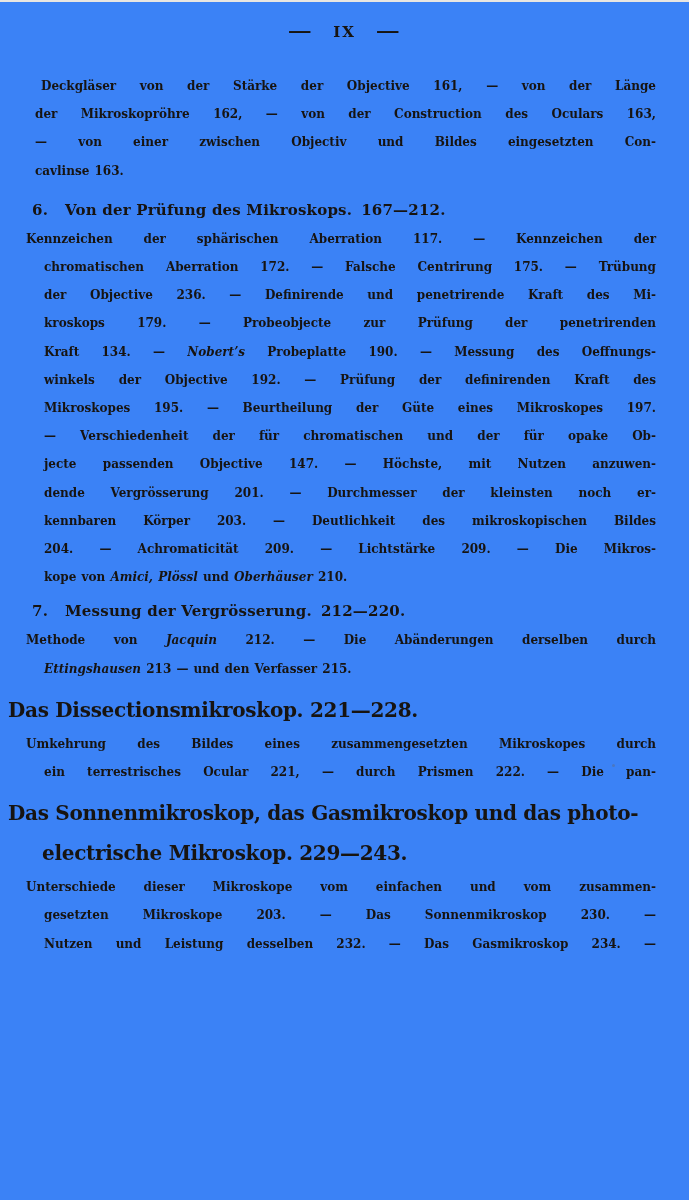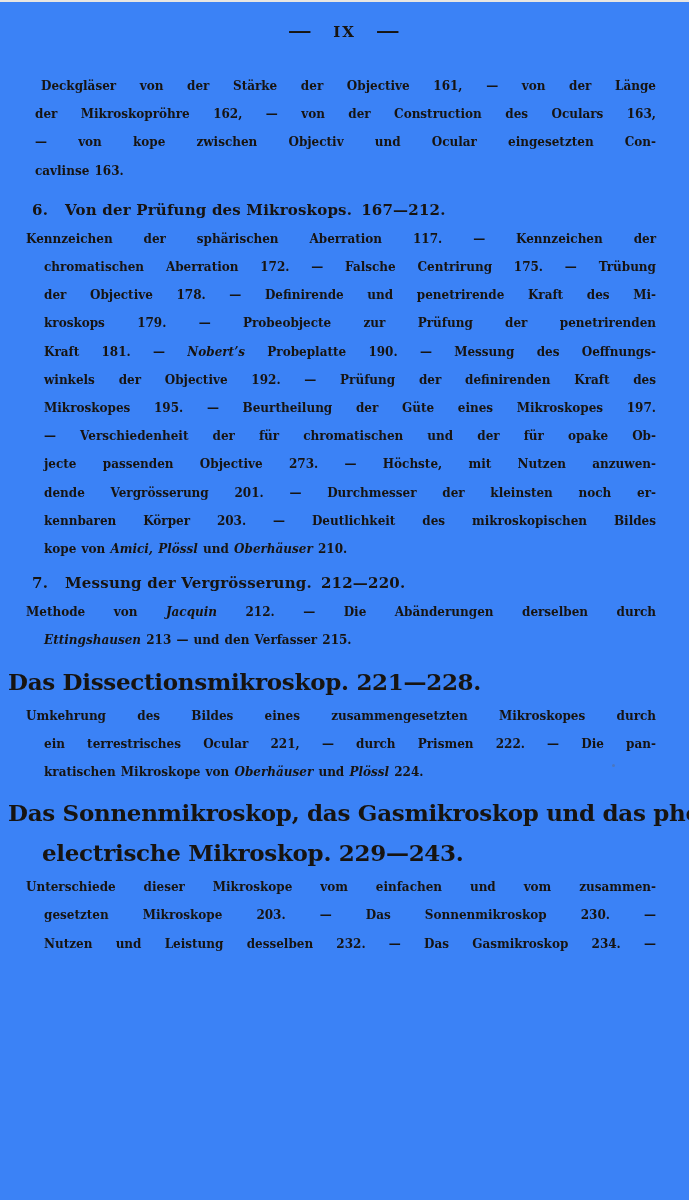--- a/index.html
+++ b/index.html
@@ -48,21 +48,21 @@
     line-height: 30px;
     margin: 10px 0 0 32px;
     letter-spacing: 0.2px;
   }
   .h2 .num { margin-right: 17px; }
   .h2 .pages { margin-left: 9px; }
   .h2.h2-7 { margin-top: 5px; }
 
   
   .h1 {
-    font-size: 23px;
+    font-size: 20px;
     line-height: 40px;
     margin: 7px 0 0 8px;
     letter-spacing: -0.3px;
   }
   .h1 .h1line { white-space: nowrap; }
   .h1 .h1line.contline { margin-left: 34px; }
 
   i { font-style: italic; }
 
   
@@ -74,50 +74,50 @@
 
 <div class="sheet">
   <div class="pagehead">
     <span class="dash">—</span><span class="folio">IX</span><span class="dash">—</span>
   </div>
 
   <div id="doc">
       <div class="para cont">
         <div class="line first"><span>Deckgläser von der Stärke der Objective 161, — von der Länge</span></div>
         <div class="line"><span>der Mikroskopröhre 162, — von der Construction des Oculars 163,</span></div>
-        <div class="line"><span>— von kope zwischen Objectiv und Ocular eingesetzten Con-</span></div>
+        <div class="line"><span>— von einer zwischen Objectiv und Bildes eingesetzten Con-</span></div>
         <div class="line final"><span>cavlinse 163.</span></div>
       </div>
       <div class="h2 h2-6"><span class="num">6.</span><span class="title">Von der Prüfung des Mikroskops.</span><span class="pages">167—212.</span></div>
       <div class="para">
         <div class="line first"><span>Kennzeichen der sphärischen Aberration 117. — Kennzeichen der</span></div>
         <div class="line"><span>chromatischen Aberration 172. — Falsche Centrirung 175. — Trübung</span></div>
-        <div class="line"><span>der Objective 178. — Definirende und penetrirende Kraft des Mi-</span></div>
+        <div class="line"><span>der Objective 236. — Definirende und penetrirende Kraft des Mi-</span></div>
         <div class="line"><span>kroskops 179. — Probeobjecte zur Prüfung der penetrirenden</span></div>
-        <div class="line"><span>Kraft 181. — </span><i>Nobert’s</i><span> Probeplatte 190. — Messung des Oeffnungs-</span></div>
+        <div class="line"><span>Kraft 134. — </span><i>Nobert’s</i><span> Probeplatte 190. — Messung des Oeffnungs-</span></div>
         <div class="line"><span>winkels der Objective 192. — Prüfung der definirenden Kraft des</span></div>
         <div class="line"><span>Mikroskopes 195. — Beurtheilung der Güte eines Mikroskopes 197.</span></div>
         <div class="line"><span>— Verschiedenheit der für chromatischen und der für opake Ob-</span></div>
-        <div class="line"><span>jecte passenden Objective 273. — Höchste, mit Nutzen anzuwen-</span></div>
+        <div class="line"><span>jecte passenden Objective 147. — Höchste, mit Nutzen anzuwen-</span></div>
         <div class="line"><span>dende Vergrösserung 201. — Durchmesser der kleinsten noch er-</span></div>
         <div class="line"><span>kennbaren Körper 203. — Deutlichkeit des mikroskopischen Bildes</span></div>
+        <div class="line"><span>204. — Achromaticität 209. — Lichtstärke 209. — Die Mikros-</span></div>
         <div class="line final"><span>kope von </span><i>Amici, Plössl</i><span> und </span><i>Oberhäuser</i><span> 210.</span></div>
       </div>
       <div class="h2 h2-7"><span class="num">7.</span><span class="title">Messung der Vergrösserung.</span><span class="pages">212—220.</span></div>
       <div class="para">
         <div class="line first"><span>Methode von </span><i>Jacquin</i><span> 212. — Die Abänderungen derselben durch</span></div>
         <div class="line final"><i>Ettingshausen</i><span> 213 — und den Verfasser 215.</span></div>
       </div>
       <div class="h1 h1-dissection">
         <div class="h1line">Das Dissectionsmikroskop. 221—228.</div>
       </div>
       <div class="para">
         <div class="line first"><span>Umkehrung des Bildes eines zusammengesetzten Mikroskopes durch</span></div>
         <div class="line"><span>ein terrestrisches Ocular 221, — durch Prismen 222. — Die pan-</span></div>
-        <div class="line final"><span>kratischen Mikroskope von </span><i>Oberhäuser</i><span> und </span><i>Plössl</i><span> 224.</span></div>
       </div>
       <div class="h1 h1-sonnen">
         <div class="h1line">Das Sonnenmikroskop, das Gasmikroskop und das photo-</div>
         <div class="h1line contline">electrische Mikroskop. 229—243.</div>
       </div>
       <div class="para">
         <div class="line first"><span>Unterschiede dieser Mikroskope vom einfachen und vom zusammen-</span></div>
         <div class="line"><span>gesetzten Mikroskope 203. — Das Sonnenmikroskop 230. —</span></div>
         <div class="line"><span>Nutzen und Leistung desselben 232. — Das Gasmikroskop 234. —</span></div>
       </div>

